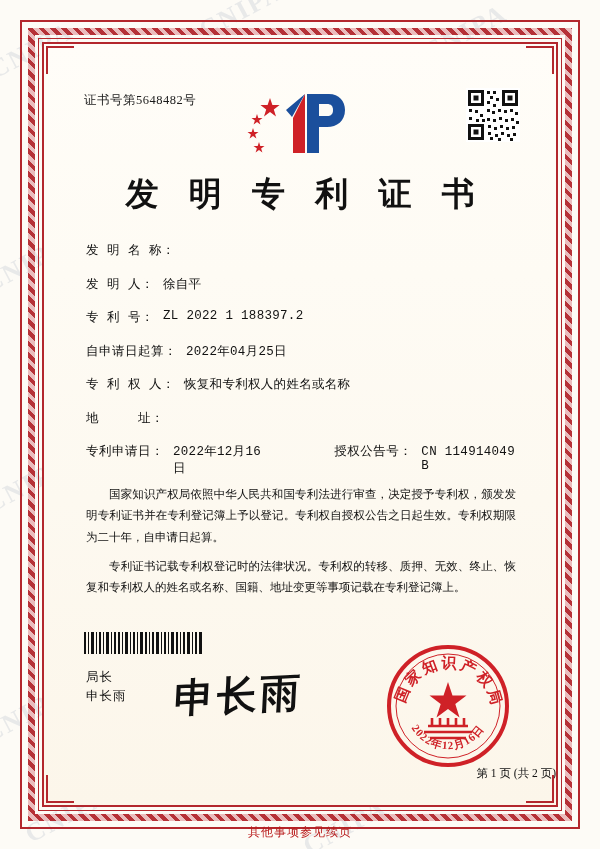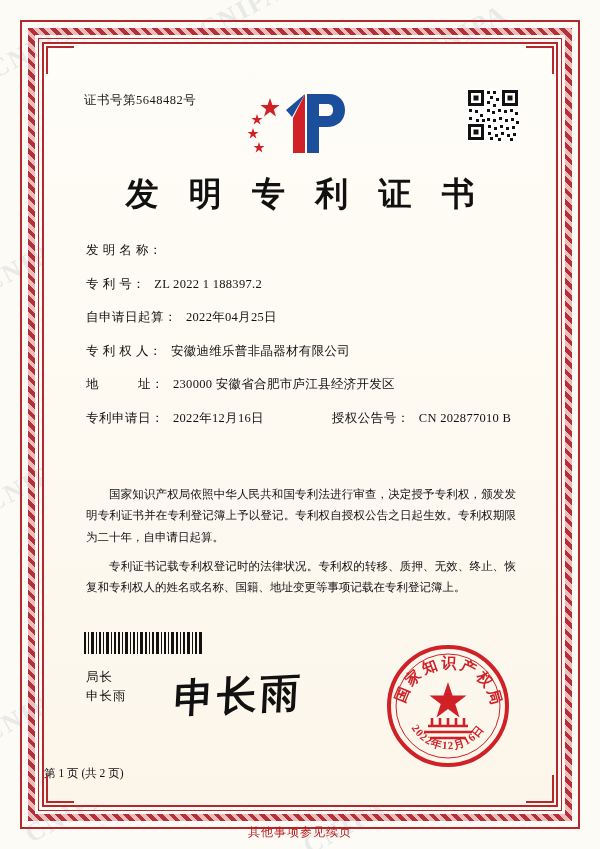--- a/index.html
+++ b/index.html
@@ -71,22 +71,22 @@
     position:absolute;left:50%;top:44px;transform:translateX(-50%);
     width:110px;height:72px;
   }
   .title{
     position:absolute;left:0;right:0;top:128px;text-align:center;
     font-family:"Liberation Serif","DejaVu Serif",serif;
     font-size:33px;font-weight:bold;color:#111;
     letter-spacing:11px;text-indent:11px;
   }
   .fields{position:absolute;left:42px;right:40px;top:198px;}
-  .frow{display:flex;align-items:center;margin-bottom:16.5px;font-size:12.5px;color:#111;
-        font-family:Liberation Serif, serif;}
+  .frow{display:flex;align-items:flex-start;margin-bottom:16.5px;font-size:12.5px;color:#111;
+        font-family:Liberation Mono, monospace;}
   .flabel{white-space:nowrap;letter-spacing:.5px;}
   .fval{margin-left:9px;letter-spacing:.3px;}
   .frow.two .second{margin-left:68px;display:flex;align-items:baseline;}
 
   .para{
     position:absolute;left:42px;right:40px;top:none;
     font-family:"Liberation Serif","DejaVu Serif",serif;
     font-size:11.5px;line-height:1.85;color:#111;text-align:justify;
   }
   #para1{top:440px;}
@@ -104,21 +104,21 @@
     font-family:"Liberation Serif","DejaVu Serif",serif;
     font-size:40px;color:#111;
     transform:rotate(-3deg) skewX(-6deg);
     letter-spacing:3px;
     font-weight:bold;
   }
   .seal{
     position:absolute;right:44px;top:598px;width:128px;height:128px;
   }
   .pagenum{
-    position:absolute;left:0;right:0;top:722px;text-align:left;
+    position:absolute;left:0;right:0;top:722px;text-align:right;
     font-family:"Liberation Serif","DejaVu Serif",serif;
     font-size:11.5px;color:#111;
   }
   .footnote{
     position:absolute;left:0;right:0;bottom:8px;text-align:center;
     font-family:Liberation Sans, sans-serif;
     font-size:12px;color:#b91c1c;letter-spacing:1px;z-index:5;
   }
 </style>
 </head>
@@ -223,41 +223,44 @@
       </svg>
     </div>
 
     <div class="title">发 明 专 利 证 书</div>
 
     <div class="fields">
       <div class="frow">
         <span class="flabel">发 明 名 称：</span>
       </div>
       <div class="frow">
+        <span class="flabel">发 明 人：</span>
+        <span class="fval">徐自平</span>
+      </div>
+      <div class="frow">
         <span class="flabel">专 利 号：</span>
         <span class="fval">ZL 2022 1 188397.2</span>
       </div>
       <div class="frow">
         <span class="flabel">自申请日起算：</span>
         <span class="fval">2022年04月25日</span>
       </div>
       <div class="frow">
         <span class="flabel">专 利 权 人：</span>
-        <span class="fval">安徽迪维乐普非晶器材有限公司</span>
+        <span class="fval">恢复和专利权人的姓名或名称</span>
       </div>
       <div class="frow">
         <span class="flabel">地　　　址：</span>
-        <span class="fval">230000 安徽省合肥市庐江县经济开发区</span>
       </div>
       <div class="frow two">
         <span class="flabel">专利申请日：</span>
         <span class="fval">2022年12月16日</span>
         <span class="second">
           <span class="flabel">授权公告号：</span>
-          <span class="fval">CN 202877010 B</span>
+          <span class="fval">CN 114914049 B</span>
         </span>
       </div>
     </div>
 
     <div class="para" id="para1">
       <p>国家知识产权局依照中华人民共和国专利法进行审查，决定授予专利权，颁发发明专利证书并在专利登记簿上予以登记。专利权自授权公告之日起生效。专利权期限为二十年，自申请日起算。</p>
     </div>
     <div class="para" id="para2">
       <p>专利证书记载专利权登记时的法律状况。专利权的转移、质押、无效、终止、恢复和专利权人的姓名或名称、国籍、地址变更等事项记载在专利登记簿上。</p>
     </div>

